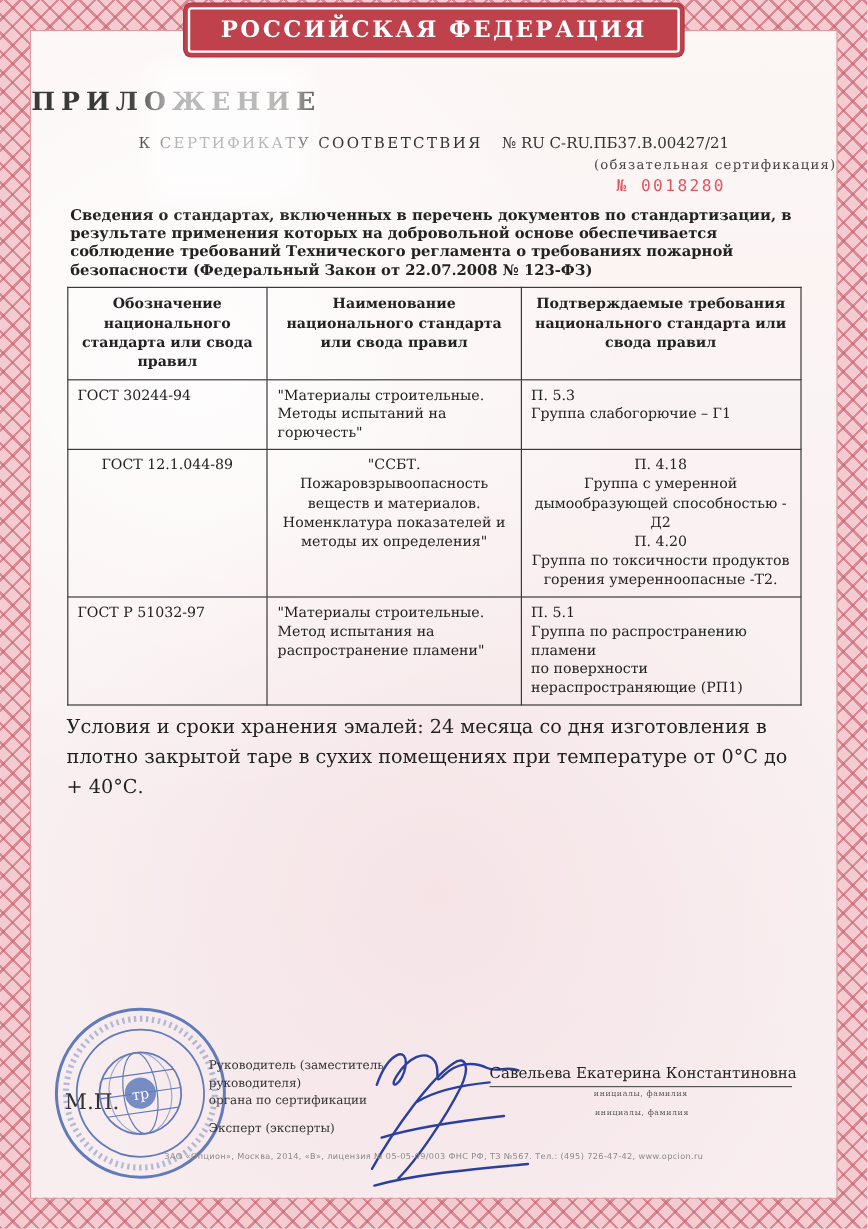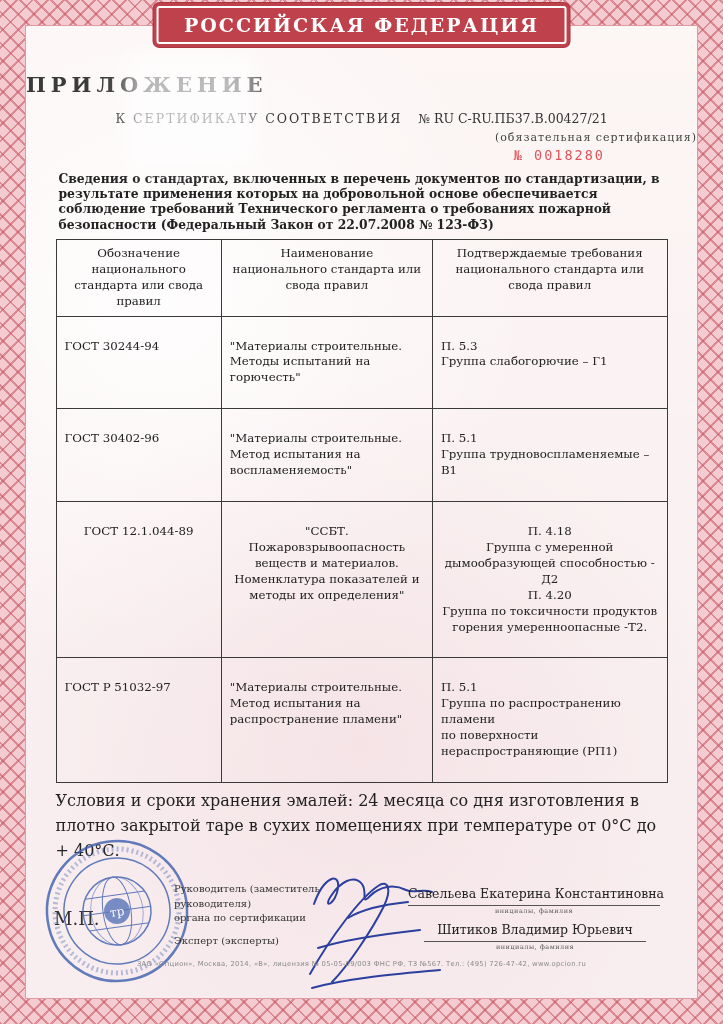--- a/index.html
+++ b/index.html
@@ -56,23 +56,23 @@
   }
   .intro{
     width:606px; margin:8px auto 0; 
     font-size:12.3px; font-weight:bold; line-height:15.2px; color:#222;
   }
   table.stds{
     width:612px; margin:7px auto 0; border-collapse:collapse;
     font-size:11.8px; line-height:1.35; color:#222;
   }
   table.stds th, table.stds td{
-    border:1px solid #3a3a3a; vertical-align:top; padding:22px 8px;
-  }
-  table.stds th{font-weight:normal; text-align:center; padding:6px 10px;}
+    border:1px solid #3a3a3a; vertical-align:top; padding:5px 8px;
+  }
+  table.stds th{font-weight:bold; text-align:center; padding:6px 10px;}
   .col-code{width:152px;}
   .col-name{width:196px;}
   .col-req{width:224px;}
   .prewrap{white-space:pre-line;}
   td.pad-tall{padding-bottom:14px;text-align:center;}
   .storage{
     width:612px; margin:6px auto 0; font-size:16px; line-height:1.55; color:#222;
   }
   .sig-area{position:absolute; left:0; top:0; width:100%; height:100%; pointer-events:none;}
   .mp{position:absolute; left:28px; top:882px; font-size:18px; color:#333;}
@@ -127,28 +127,20 @@
         </tr>
       </thead>
       <tbody>
         <tr>
           <td>ГОСТ 30244-94</td>
           <td class="prewrap">"Материалы строительные.
 Методы испытаний на
 горючесть"</td>
           <td class="prewrap">П. 5.3
 Группа слабогорючие – Г1</td>
-        </tr>
-        <tr>
-          <td>ГОСТ 30402-96</td>
-          <td class="prewrap">"Материалы строительные.
-Метод испытания на
-воспламеняемость"</td>
-          <td class="prewrap">П. 5.1
-Группа трудновоспламеняемые – В1</td>
         </tr>
         <tr>
           <td class="pad-tall">ГОСТ 12.1.044-89</td>
           <td class="prewrap pad-tall">"ССБТ.
 Пожаровзрывоопасность
 веществ и материалов.
 Номенклатура показателей и
 методы их определения"</td>
           <td class="prewrap pad-tall">П. 4.18
 Группа с умеренной
@@ -208,21 +200,20 @@
       </svg>
 
       <div class="name-block">
         <div class="name-text">Савельева Екатерина Константиновна</div>
         <div class="name-caption">инициалы, фамилия</div>
       </div>
 
       <div class="role-label expert">Эксперт (эксперты)</div>
 
       <div class="name-block expert">
-        <div class="name-text">Шитиков Владимир Юрьевич</div>
         <div class="name-caption">инициалы, фамилия</div>
       </div>
 
     </div>
 
     <div class="doc-footer">ЗАО «Опцион», Москва, 2014, «В», лицензия № 05-05-09/003 ФНС РФ, ТЗ №567.  Тел.: (495) 726-47-42, www.opcion.ru</div>
   </div>
 </div>
 
 </body></html>

